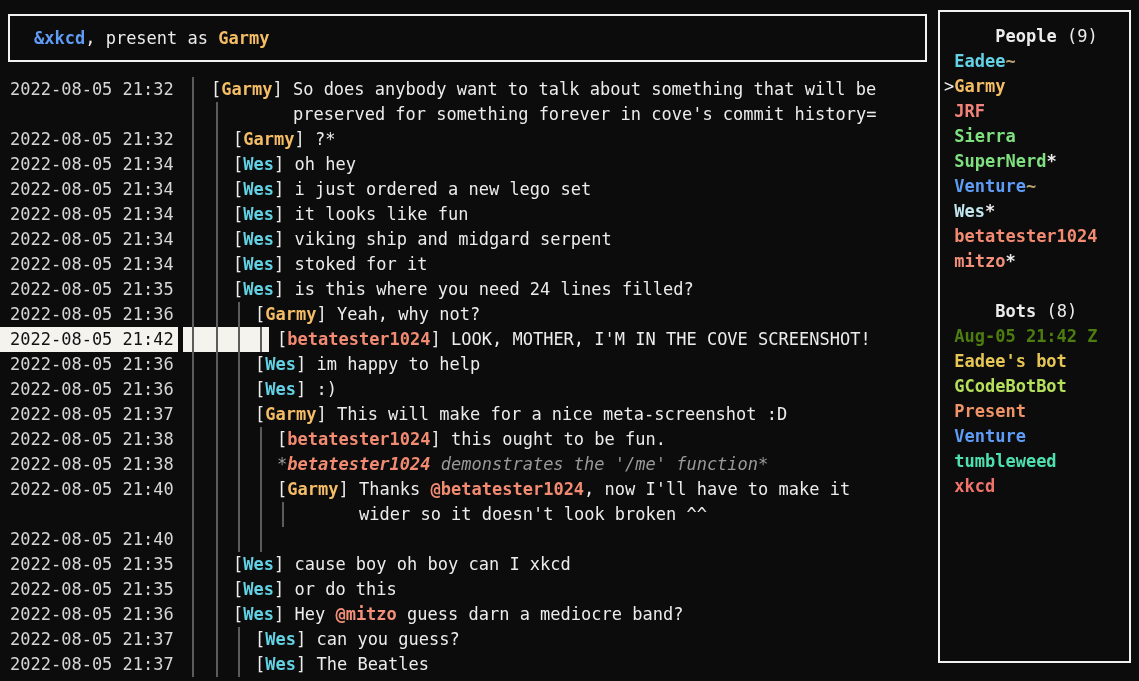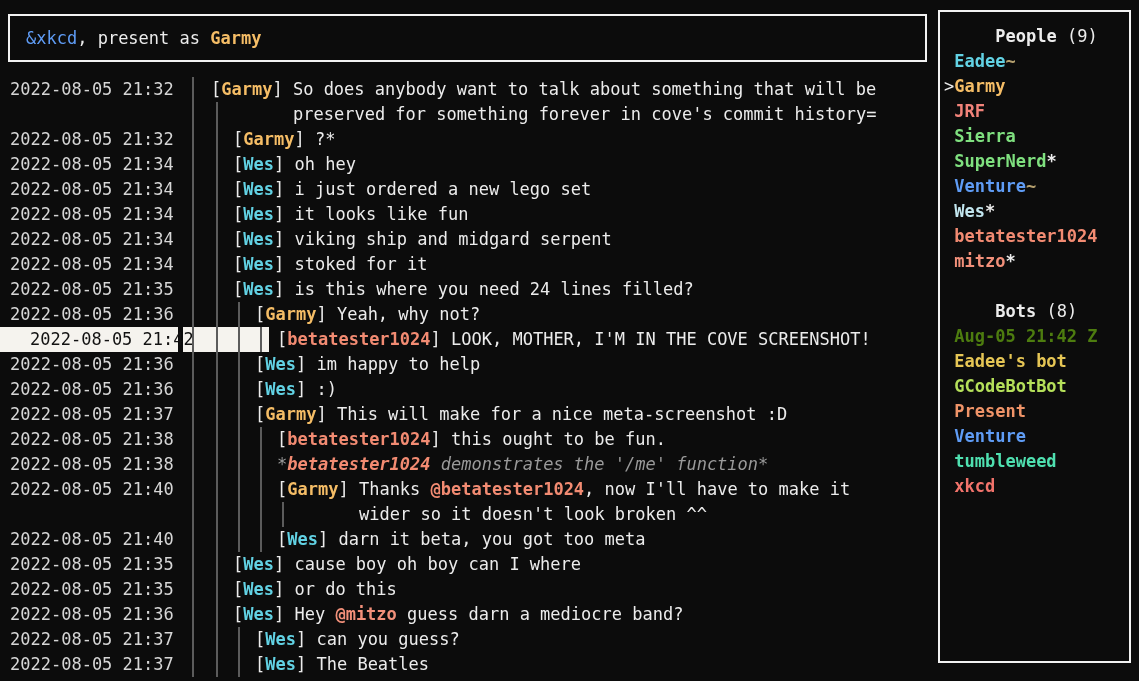--- a/index.html
+++ b/index.html
@@ -8,26 +8,26 @@
     background:var(--bg,#0c0c0c);
     font-family:"DejaVu Sans Mono","Liberation Mono",monospace;
     font-size:17px;color:var(--fg,#ececec);
   }
   .titlebar{
     position:absolute;left:8px;top:14px;width:919px;height:48px;
     border:2px solid var(--border,#f2f2f2);box-sizing:border-box;
     line-height:44px;padding-left:16px;white-space:pre;background:var(--bg,#0c0c0c);
   }
   .b{font-weight:bold;}
-  .chan{color:var(--blue,#5f9cf5);font-weight:normal;}
+  .chan{color:var(--blue,#5f9cf5);font-weight:bold;margin-left:8px;}
   .selfnick{color:var(--garmy,#f5bd66);font-weight:bold;}
   #chat-lines{position:absolute;left:0;top:77px;width:834px;}
   .line{position:relative;height:25px;}
   .ts{position:absolute;left:10px;top:0;line-height:25px;color:var(--ts,#d6d6d6);white-space:pre;}
-  .line.hl .ts{color:var(--hlfg,#121212);margin-left:20px;}
+  .line.hl .ts{color:var(--hlfg,#121212);}
   .guide{position:absolute;top:0;width:2px;height:25px;background:var(--guide,#5c5c5c);}
   .hlbg{position:absolute;top:0;height:25px;background:var(--hlbg,#f5f3ee);}
   .msg{position:absolute;top:0;line-height:25px;white-space:pre;color:var(--fg,#ececec);}
   .panel{
     position:absolute;left:938px;top:10px;width:193px;height:653px;
     border:2px solid var(--border,#f2f2f2);box-sizing:border-box;
     padding:12px 0 0 4px;background:var(--bg,#0c0c0c);
   }
   .pline{height:25px;line-height:25px;white-space:pre;}
   .ptitle{font-weight:bold;color:var(--fg,#ececec);margin-left:41px;}
@@ -162,27 +162,26 @@
       <span class="guide" style="left: 260px;"></span>
       <span class="guide" style="left: 282px;"></span>
       <span class="msg" style="left: 359px;"><span>wider so it doesn't look broken ^^</span></span>
     </div>
     <div class="line">
       <span class="ts">2022-08-05 21:40</span>
       <span class="guide" style="left: 192px;"></span>
       <span class="guide" style="left: 216px;"></span>
       <span class="guide" style="left: 238px;"></span>
       <span class="guide" style="left: 260px;"></span>
-      <span class="msg" style="left: 277px;"><span>[</span><span class="b" style="color: rgb(98, 210, 228);">Wes</span><span>] </span><span>darn it beta, you got too meta</span></span>
     </div>
     <div class="line">
       <span class="ts">2022-08-05 21:35</span>
       <span class="guide" style="left: 192px;"></span>
       <span class="guide" style="left: 216px;"></span>
-      <span class="msg" style="left: 233px;"><span>[</span><span class="b" style="color: rgb(98, 210, 228);">Wes</span><span>] </span><span>cause boy oh boy can I where</span></span>
+      <span class="msg" style="left: 233px;"><span>[</span><span class="b" style="color: rgb(98, 210, 228);">Wes</span><span>] </span><span>cause boy oh boy can I xkcd</span></span>
     </div>
     <div class="line">
       <span class="ts">2022-08-05 21:35</span>
       <span class="guide" style="left: 192px;"></span>
       <span class="guide" style="left: 216px;"></span>
       <span class="msg" style="left: 233px;"><span>[</span><span class="b" style="color: rgb(98, 210, 228);">Wes</span><span>] </span><span>or do this</span></span>
     </div>
     <div class="line">
       <span class="ts">2022-08-05 21:36</span>
       <span class="guide" style="left: 192px;"></span>

